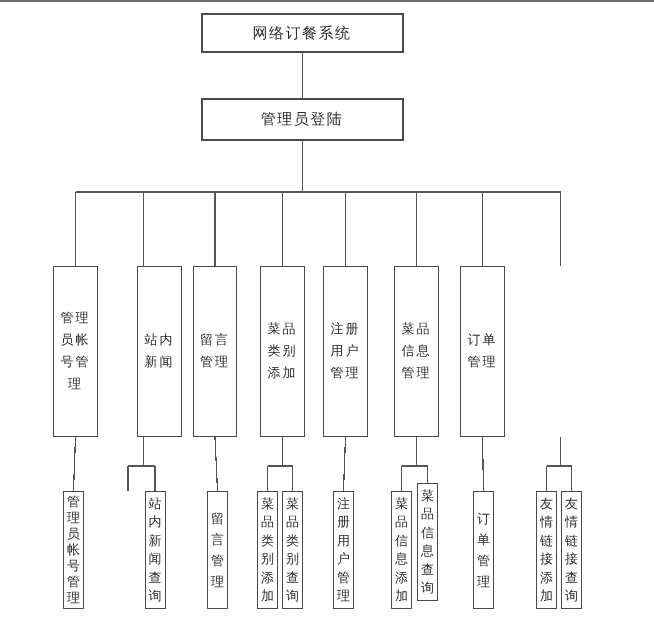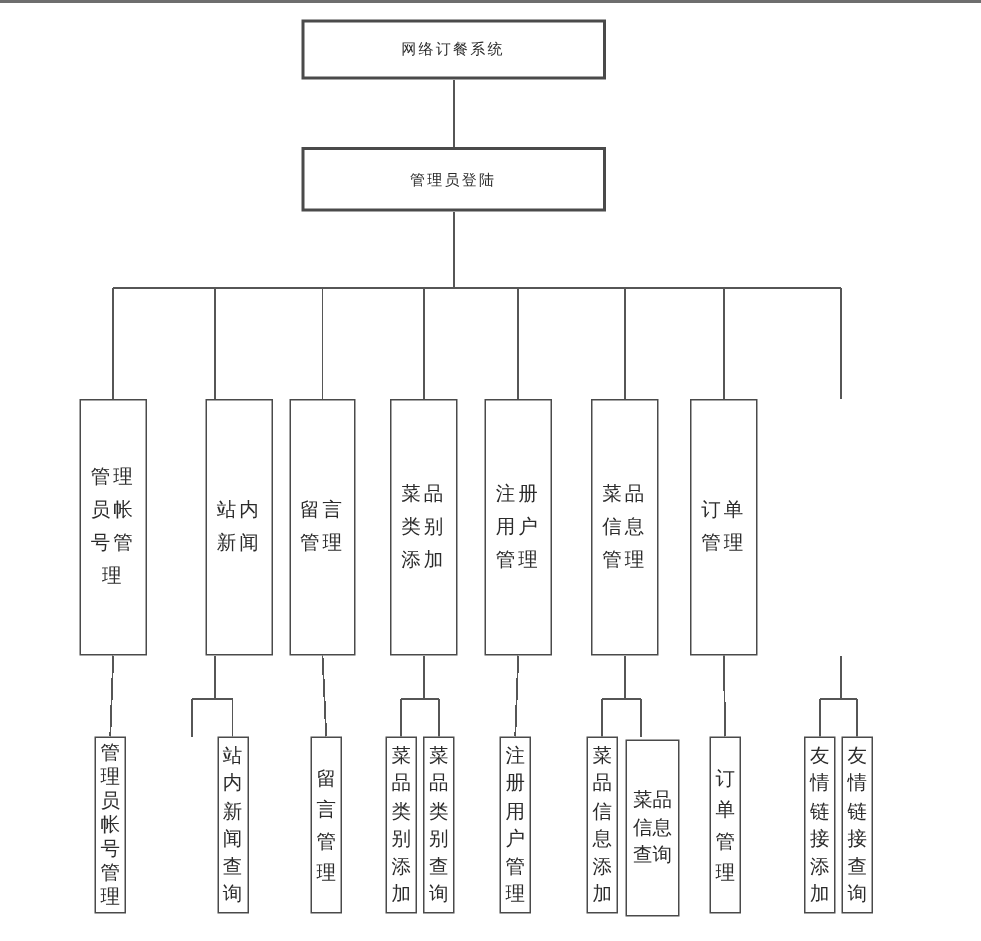--- a/index.html
+++ b/index.html
@@ -19,21 +19,21 @@
   .box{
     position:absolute;
     box-sizing:border-box;
     background:#ffffff;
     border:1.5px solid #4a4a4a;
     display:flex;align-items:center;justify-content:center;
     text-align:center;
   }
   .box.banner{
     border-width:2px;
-    font-size:10px;
+    font-size:15px;
     letter-spacing:1.5px;
   }
   .box.mid{font-size:13px;}
   .box.mid .wrap2{
     display:inline-block;
     width:32px;
     line-height:22px;
     letter-spacing:2px;
     word-break:break-all;
     text-align:center;
@@ -132,21 +132,21 @@
     <span class="wrap1">菜品类别查询</span>
   </div>
 
   <div class="box leaf lines6" style="left:333px;top:491px;width:21px;height:118px">
     <span class="wrap1">注册用户管理</span>
   </div>
 
   <div class="box leaf lines6" style="left:391px;top:491px;width:21px;height:118px">
     <span class="wrap1">菜品信息添加</span>
   </div>
-  <div class="box leaf lines6" style="left:417px;top:493px;width:36px;height:118px">
+  <div class="box leaf lines6" style="left:417px;top:483px;width:21px;height:118px">
     <span class="wrap1">菜品信息查询</span>
   </div>
 
   <div class="box leaf lines4" style="left:473px;top:491px;width:21px;height:118px">
     <span class="wrap1">订单管理</span>
   </div>
 
   <div class="box leaf lines6" style="left:536px;top:491px;width:21px;height:118px">
     <span class="wrap1">友情链接添加</span>
   </div>

